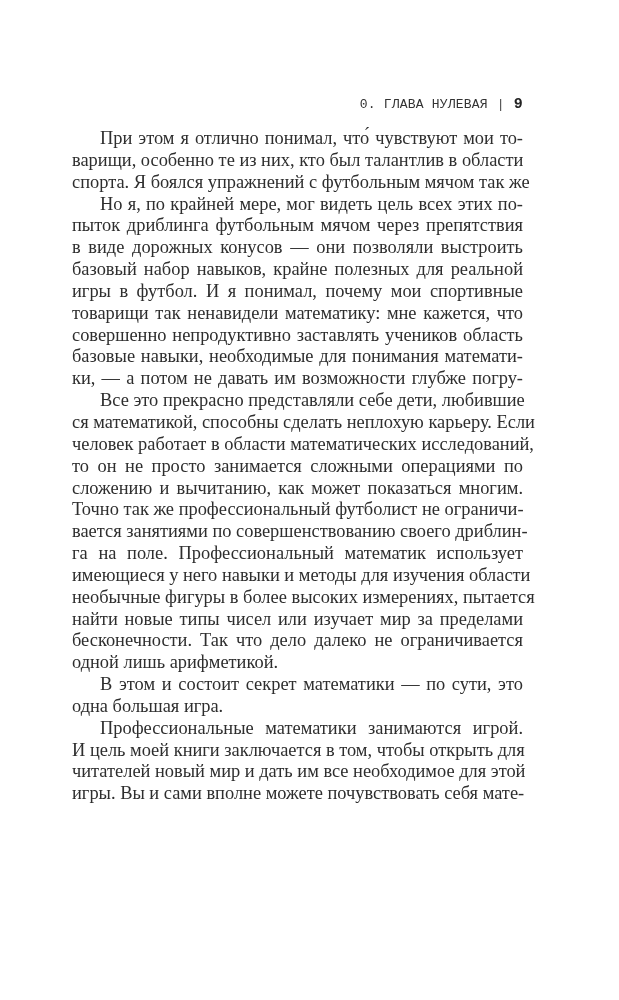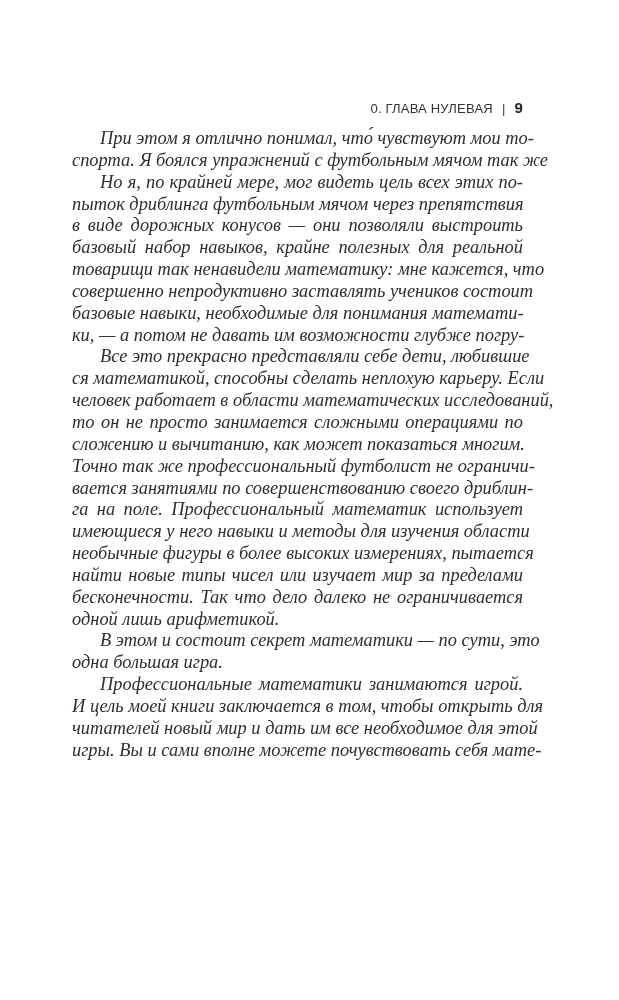--- a/index.html
+++ b/index.html
@@ -9,28 +9,28 @@
   }
   body {
     width: 619px;
     height: 1000px;
     position: relative;
     overflow: hidden;
     color: #2b2b2b;
   }
   .running-head {
     position: absolute;
-    top: 99px;
+    top: 92px;
     right: 96px;
-    font-family: Liberation Sans, sans-serif;
+    font-family: Liberation Mono, monospace;
     font-size: 13px;
     letter-spacing: 0.2px;
     color: #333333;
     white-space: nowrap;
-    line-height: 18px;
+    line-height: 26px;
   }
   .running-head .sep {
     display: inline-block;
     margin: 0 9px;
     color: #444;
   }
   .running-head .folio {
     font-weight: bold;
     font-size: 15px;
     color: #222;
@@ -44,48 +44,49 @@
     font-size: 18.4px;
     line-height: 21.85px;
     color: #2e2e2e;
   }
   .line {
     display: block;
     text-align: justify;
     text-align-last: justify;
     white-space: nowrap;
     height: 21.85px;
-    font-style: italic;
   }
   .line.last {
     text-align-last: left;
   }
   .line.indent {
     padding-left: 28px;
   }
 </style>
 </head>
 <body>
 
 <header class="running-head">
   <span>0. ГЛАВА НУЛЕВАЯ</span><span class="sep">|</span><span class="folio">9</span>
 </header>
 
 <main class="text-block">
   <div>
     <span class="line indent">При этом я отлично понимал, что́ чувствуют мои то-</span>
+    <span class="line">варищи, особенно те из них, кто был талантлив в области</span>
     <span class="line">спорта. Я боялся упражнений с футбольным мячом так же</span>
   </div>
   <div>
     <span class="line indent">Но я, по крайней мере, мог видеть цель всех этих по-</span>
     <span class="line">пыток дриблинга футбольным мячом через препятствия</span>
     <span class="line">в виде дорожных конусов — они позволяли выстроить</span>
     <span class="line">базовый набор навыков, крайне полезных для реальной</span>
+    <span class="line">игры в футбол. И я понимал, почему мои спортивные</span>
     <span class="line">товарищи так ненавидели математику: мне кажется, что</span>
-    <span class="line">совершенно непродуктивно заставлять учеников состоит</span>
+    <span class="line">совершенно непродуктивно заставлять учеников область</span>
     <span class="line">базовые навыки, необходимые для понимания математи-</span>
     <span class="line">ки, — а потом не давать им возможности глубже погру-</span>
   </div>
   <div>
     <span class="line indent">Все это прекрасно представляли себе дети, любившие</span>
     <span class="line">ся математикой, способны сделать неплохую карьеру. Если</span>
     <span class="line">человек работает в области математических исследований,</span>
     <span class="line">то он не просто занимается сложными операциями по</span>
     <span class="line">сложению и вычитанию, как может показаться многим.</span>
     <span class="line">Точно так же профессиональный футболист не ограничи-</span>

